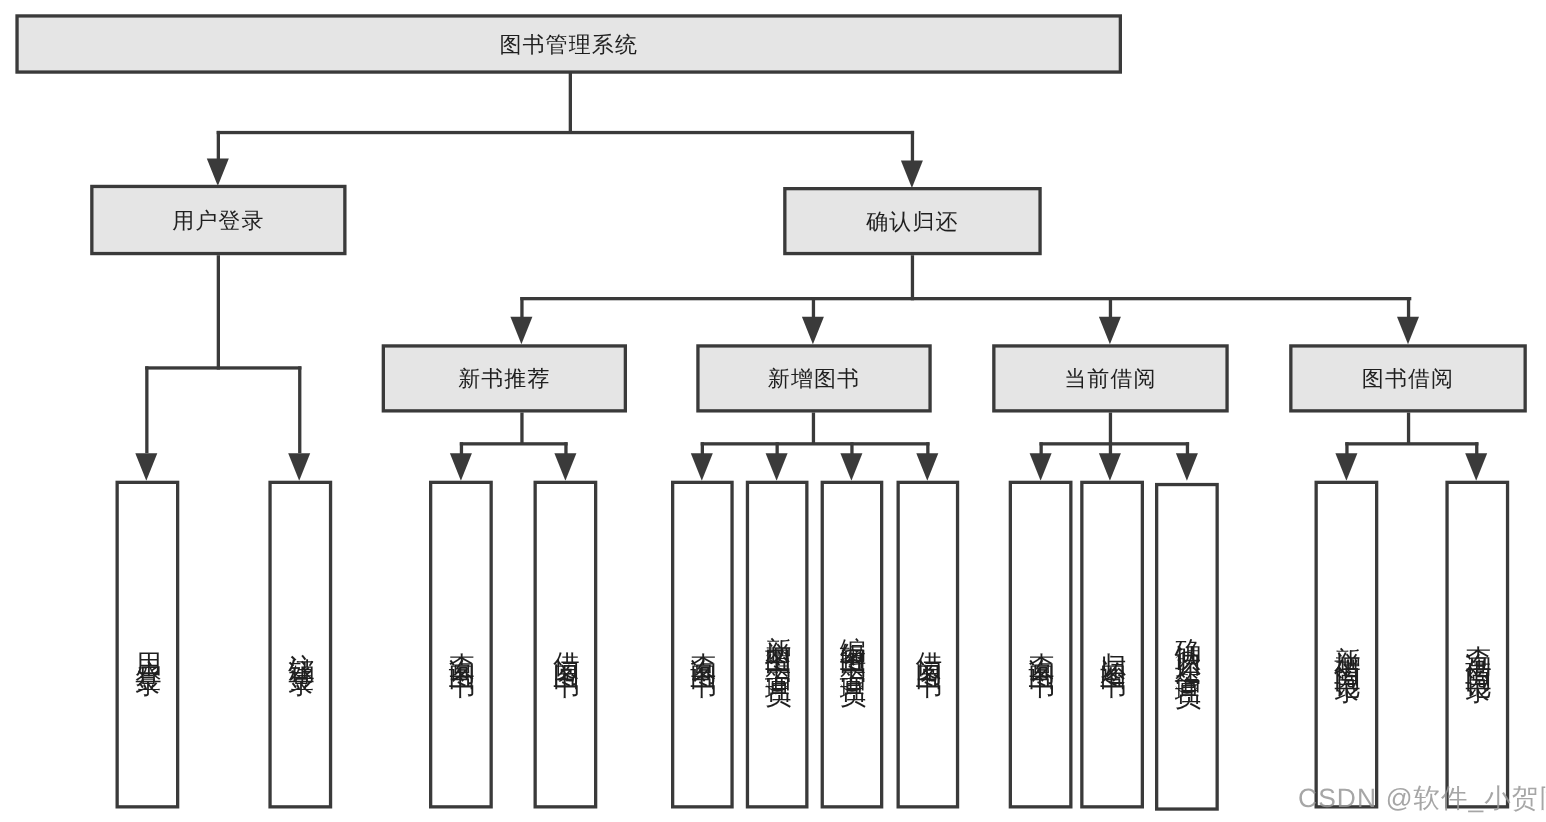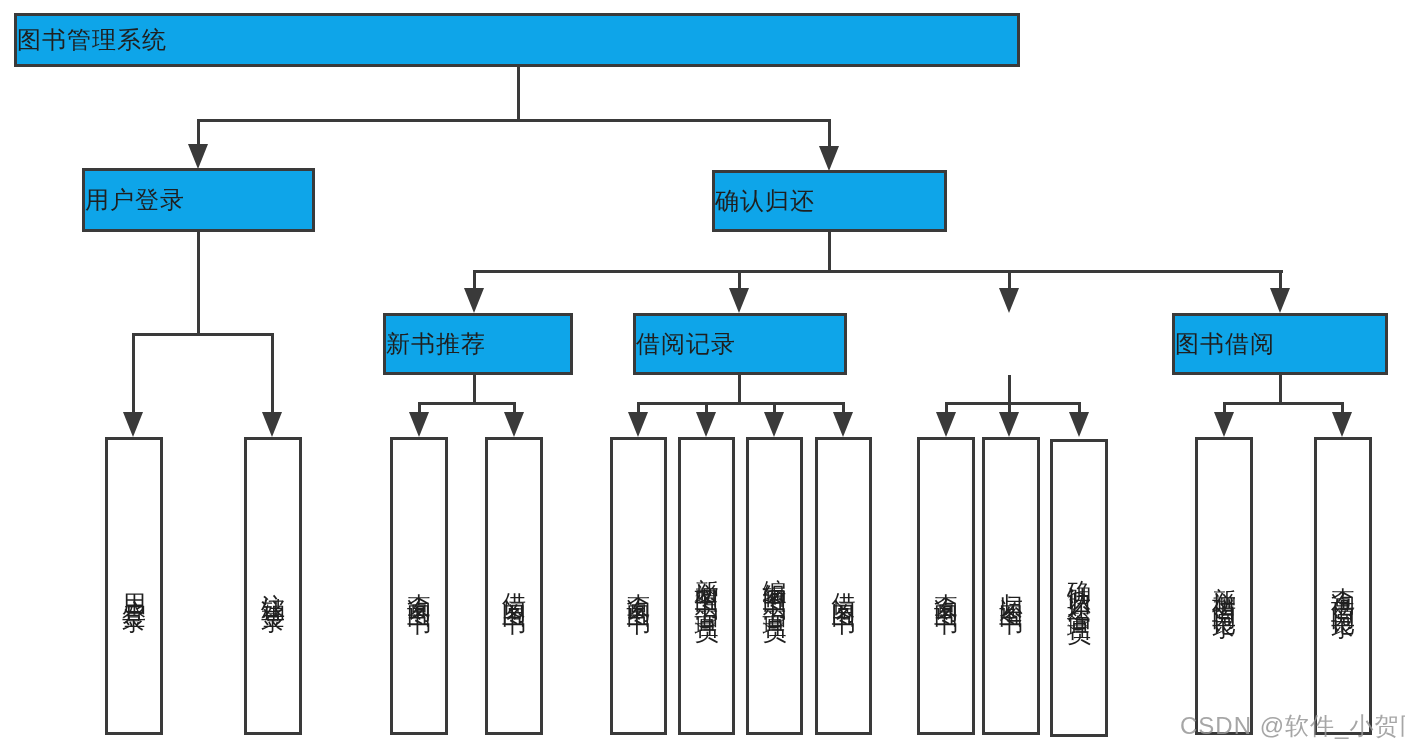--- a/index.html
+++ b/index.html
@@ -8,25 +8,25 @@
     width: 1405px;
     height: 747px;
     background: #ffffff;
     overflow: hidden;
     font-family: "Liberation Sans", "DejaVu Sans", sans-serif;
     color: #222222;
   }
   .node {
     position: absolute;
     border: 3px solid #3a3a3a;
-    background: #0ea5e9;
+    background: #e5e5e5;
     display: flex;
     align-items: center;
-    justify-content: flex-start;
-    font-size: 24px;
+    justify-content: center;
+    font-size: 20px;
     letter-spacing: 1px;
     color: #1f1f1f;
     box-sizing: border-box;
   }
   .vnode {
     position: absolute;
     border: 3px solid #3a3a3a;
     background: #ffffff;
     display: flex;
     align-items: center;
@@ -100,25 +100,28 @@
   <div class="line" style="left:473px; top:270px; width:810px; height:3px;"></div>
   <div class="line" style="left:473px; top:270px; width:3px; height:20px;"></div>
   <div class="arrow" style="left:464px; top:288px;"></div>
   <div class="line" style="left:738px; top:270px; width:3px; height:20px;"></div>
   <div class="arrow" style="left:729px; top:288px;"></div>
   <div class="line" style="left:1008px; top:270px; width:3px; height:20px;"></div>
   <div class="arrow" style="left:999px; top:288px;"></div>
   <div class="line" style="left:1279px; top:270px; width:3px; height:20px;"></div>
   <div class="arrow" style="left:1270px; top:288px;"></div>
 
-  <div class="node" style="left:383px; top:313px; width:190px; height:62px;">
+  <div class="node" style="left:347px; top:313px; width:223px; height:62px;">
     <span>新书推荐</span>
   </div>
   <div class="node" style="left:633px; top:313px; width:214px; height:62px;">
-    <span>借阅记录</span>
+    <span>新增图书</span>
+  </div>
+  <div class="node" style="left:902px; top:313px; width:215px; height:62px;">
+    <span>当前借阅</span>
   </div>
   <div class="node" style="left:1172px; top:313px; width:216px; height:62px;">
     <span>图书借阅</span>
   </div>
 
   <div class="line" style="left:473px; top:375px; width:3px; height:29px;"></div>
   <div class="line" style="left:418px; top:402px; width:98px; height:3px;"></div>
   <div class="line" style="left:418px; top:402px; width:3px; height:13px;"></div>
   <div class="arrow" style="left:409px; top:412px;"></div>
   <div class="line" style="left:513px; top:402px; width:3px; height:13px;"></div>

